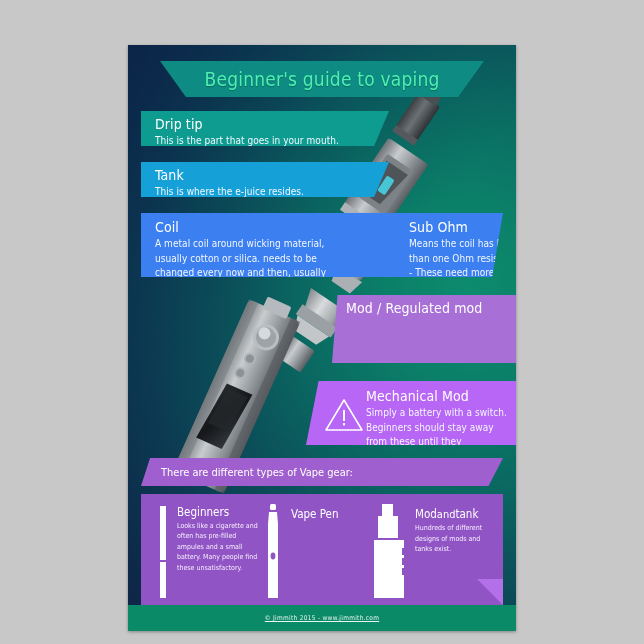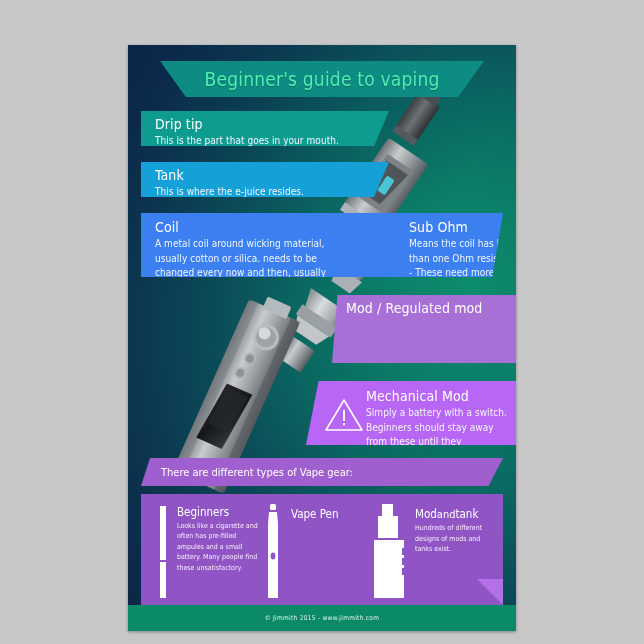--- a/index.html
+++ b/index.html
@@ -100,21 +100,21 @@
   .gear-col{position:absolute;top:0;}
   .gear-title{font-size:11.5px;color:#ffffff;margin:0 0 2px 0;line-height:1.1;}
   .gear-title .sm{font-size:11px;}
   .gear-body{font-size:7px;color:#f6eeff;line-height:1.5;margin:0;}
 
   
   #footer{
     left:0;bottom:0;width:388px;height:26px;background:#0b8a68;
     display:flex;align-items:center;justify-content:center;z-index:8;
   }
-  #footer-text{font-size:6.5px;color:#e6f6ee;letter-spacing:.3px;}
+  #footer-text{font-size:6.5px;color:#e6f6ee;letter-spacing:.3px;text-decoration:underline;}
 
   
   #vape{position:absolute;left:0;top:0;width:388px;height:586px;z-index:5;pointer-events:none;}
 </style>
 </head>
 <body>
 
 <div id="stage">
 
   <div id="poster">

